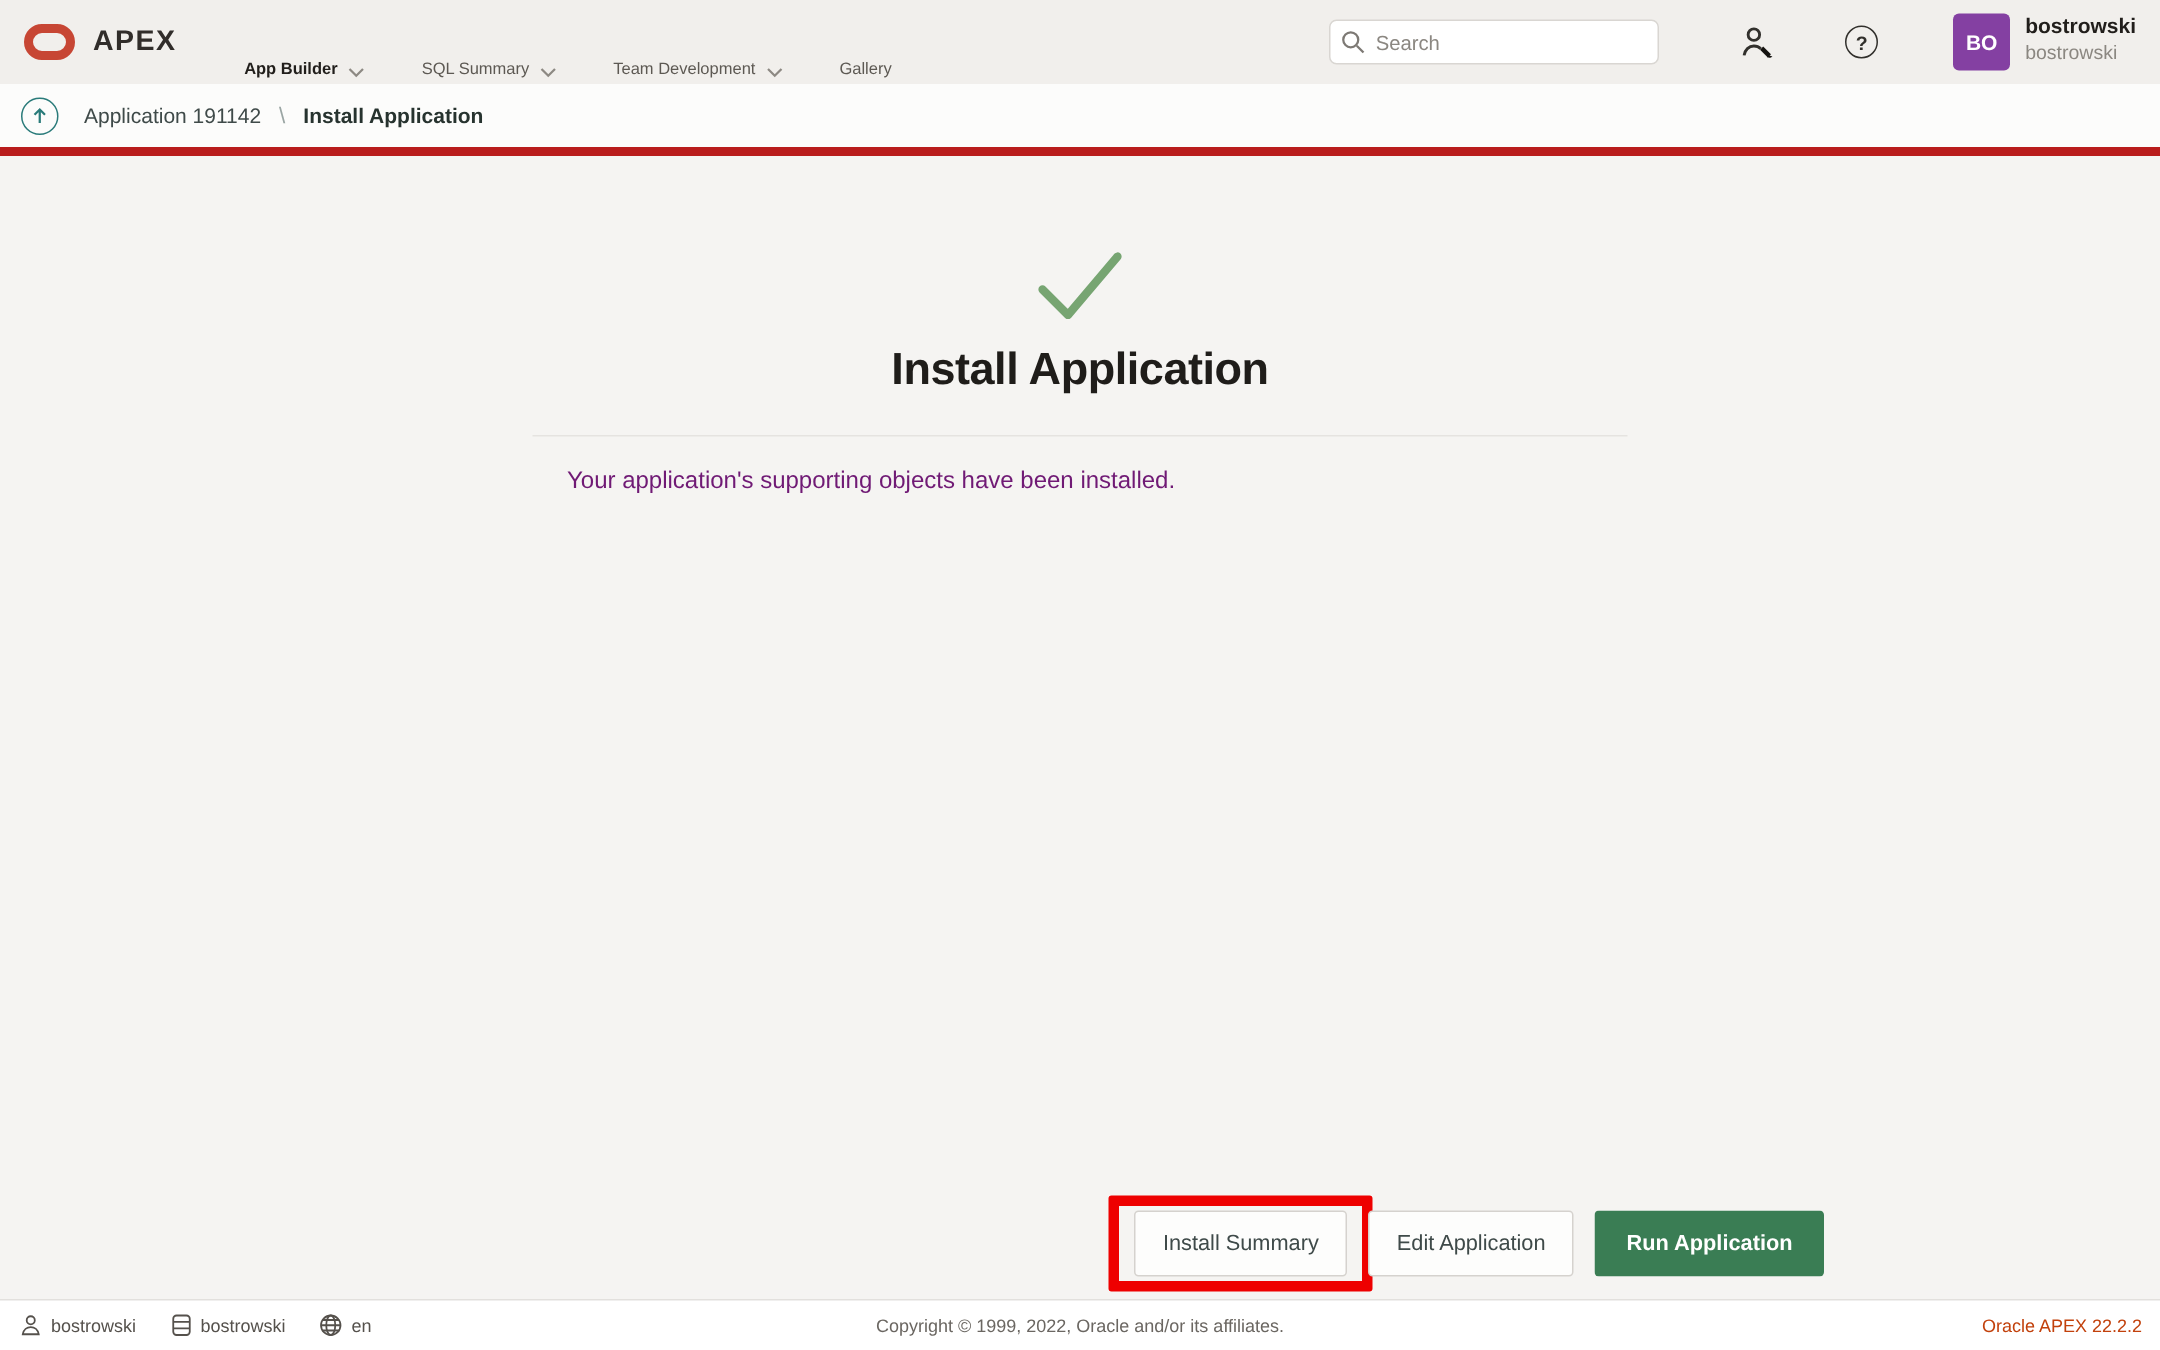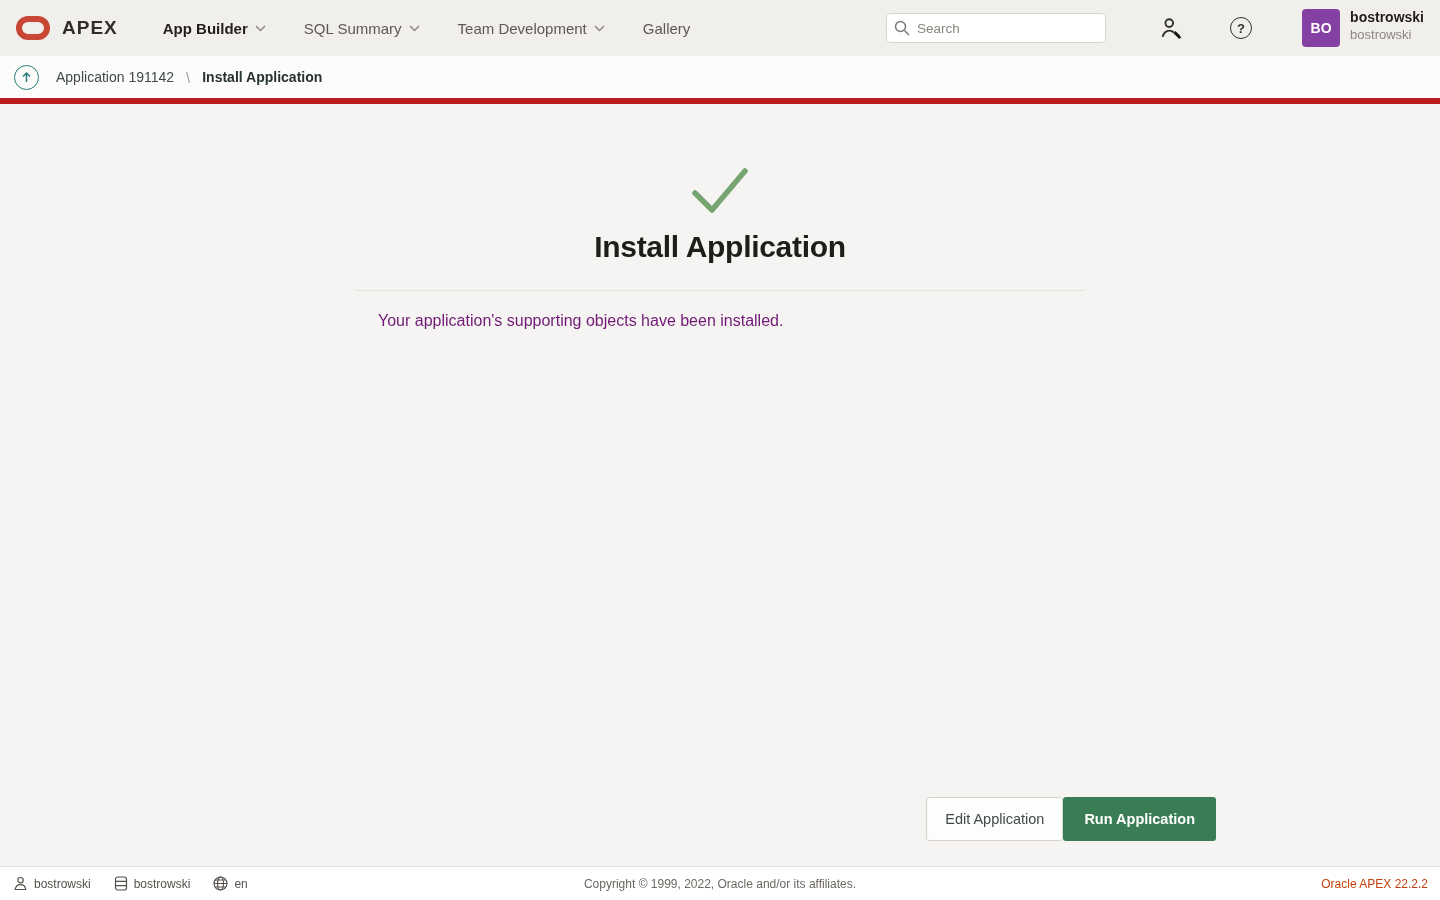--- a/index.html
+++ b/index.html
@@ -22,23 +22,23 @@
   .oracle-ring {
     width: 34px; height: 24px;
     border: 6px solid #c74634;
     border-radius: 12px;
   }
   .brand-name {
     font-size: 19px; font-weight: 700; letter-spacing: 1px; color: #312d2a;
   }
   .nav { display: flex; align-items: center; height: 100%; }
   .nav-item {
-    display: flex; align-items: center; gap: 7px;
+    display: flex; align-items: flex-end; gap: 7px;
     padding: 0 19px; height: 100%;
-    font-size: 15px; color: #5d5953; cursor: pointer;
+    font-size: 11px; color: #5d5953; cursor: pointer;
   }
   .nav-item.active { font-weight: 700; color: #211e1b; }
   .header-right { margin-left: auto; display: flex; align-items: center; gap: 24px; }
   .search-wrap {
     position: relative; width: 220px; height: 30px; margin-right: 24px;
   }
   .search-wrap svg { position: absolute; left: 8px; top: 7px; }
   .search-input {
     width: 100%; height: 100%;
     border: 1px solid #d9d6d2; border-radius: 5px;
@@ -96,21 +96,21 @@
   .btn {
     height: 44px; border-radius: 3px; font-size: 14.5px;
     font-family: inherit; cursor: pointer; white-space: nowrap;
   }
   .btn-default {
     background: #fdfdfc; border: 1px solid #d5d2ce; color: #3f4a49;
     padding: 0 18px;
   }
   .btn-hot {
     border: 1px solid transparent; color: #ffffff; font-weight: 700;
-    padding: 0 20px; margin-left: 0;
+    padding: 0 20px; margin-left: 14px;
   }
   .annotation {
     border: 7px solid #ee0000; border-radius: 2px;
     padding: 3px 10px; margin-right: -3px; background: transparent;
   }
 
   
   .footer {
     position: absolute; left: 0; right: 0; bottom: 0; height: 34px;
     background: #ffffff; border-top: 1px solid #e2e0dd;
@@ -205,20 +205,23 @@
   <div class="wizard">
     <svg class="check-icon" width="66" height="54" viewBox="0 0 66 54">
       <path id="check-path" d="M8 29L25 46L58 7" stroke="#77a572" stroke-width="5.5" fill="none" stroke-linecap="round" stroke-linejoin="round"></path>
     </svg>
     <h1 class="page-title">Install Application</h1>
     <hr class="rule">
     <p class="message">Your application's supporting objects have been installed.</p>
   </div>
 
   <div class="actions">
+    <div class="annotation" id="annotation" style="border-color: rgb(238, 0, 0);">
+      <button class="btn btn-default">Install Summary</button>
+    </div>
     <button class="btn btn-default">Edit Application</button>
     <button class="btn btn-hot" id="run-btn" style="background: rgb(58, 125, 84);">Run Application</button>
   </div>
 </div>
 
 <div class="footer">
   <div class="footer-group">
     <div class="footer-item">
       <svg width="17" height="17" viewBox="0 0 17 17" fill="none">
         <circle cx="8.5" cy="5.2" r="2.7" stroke="#55514c" stroke-width="1.2"></circle>

